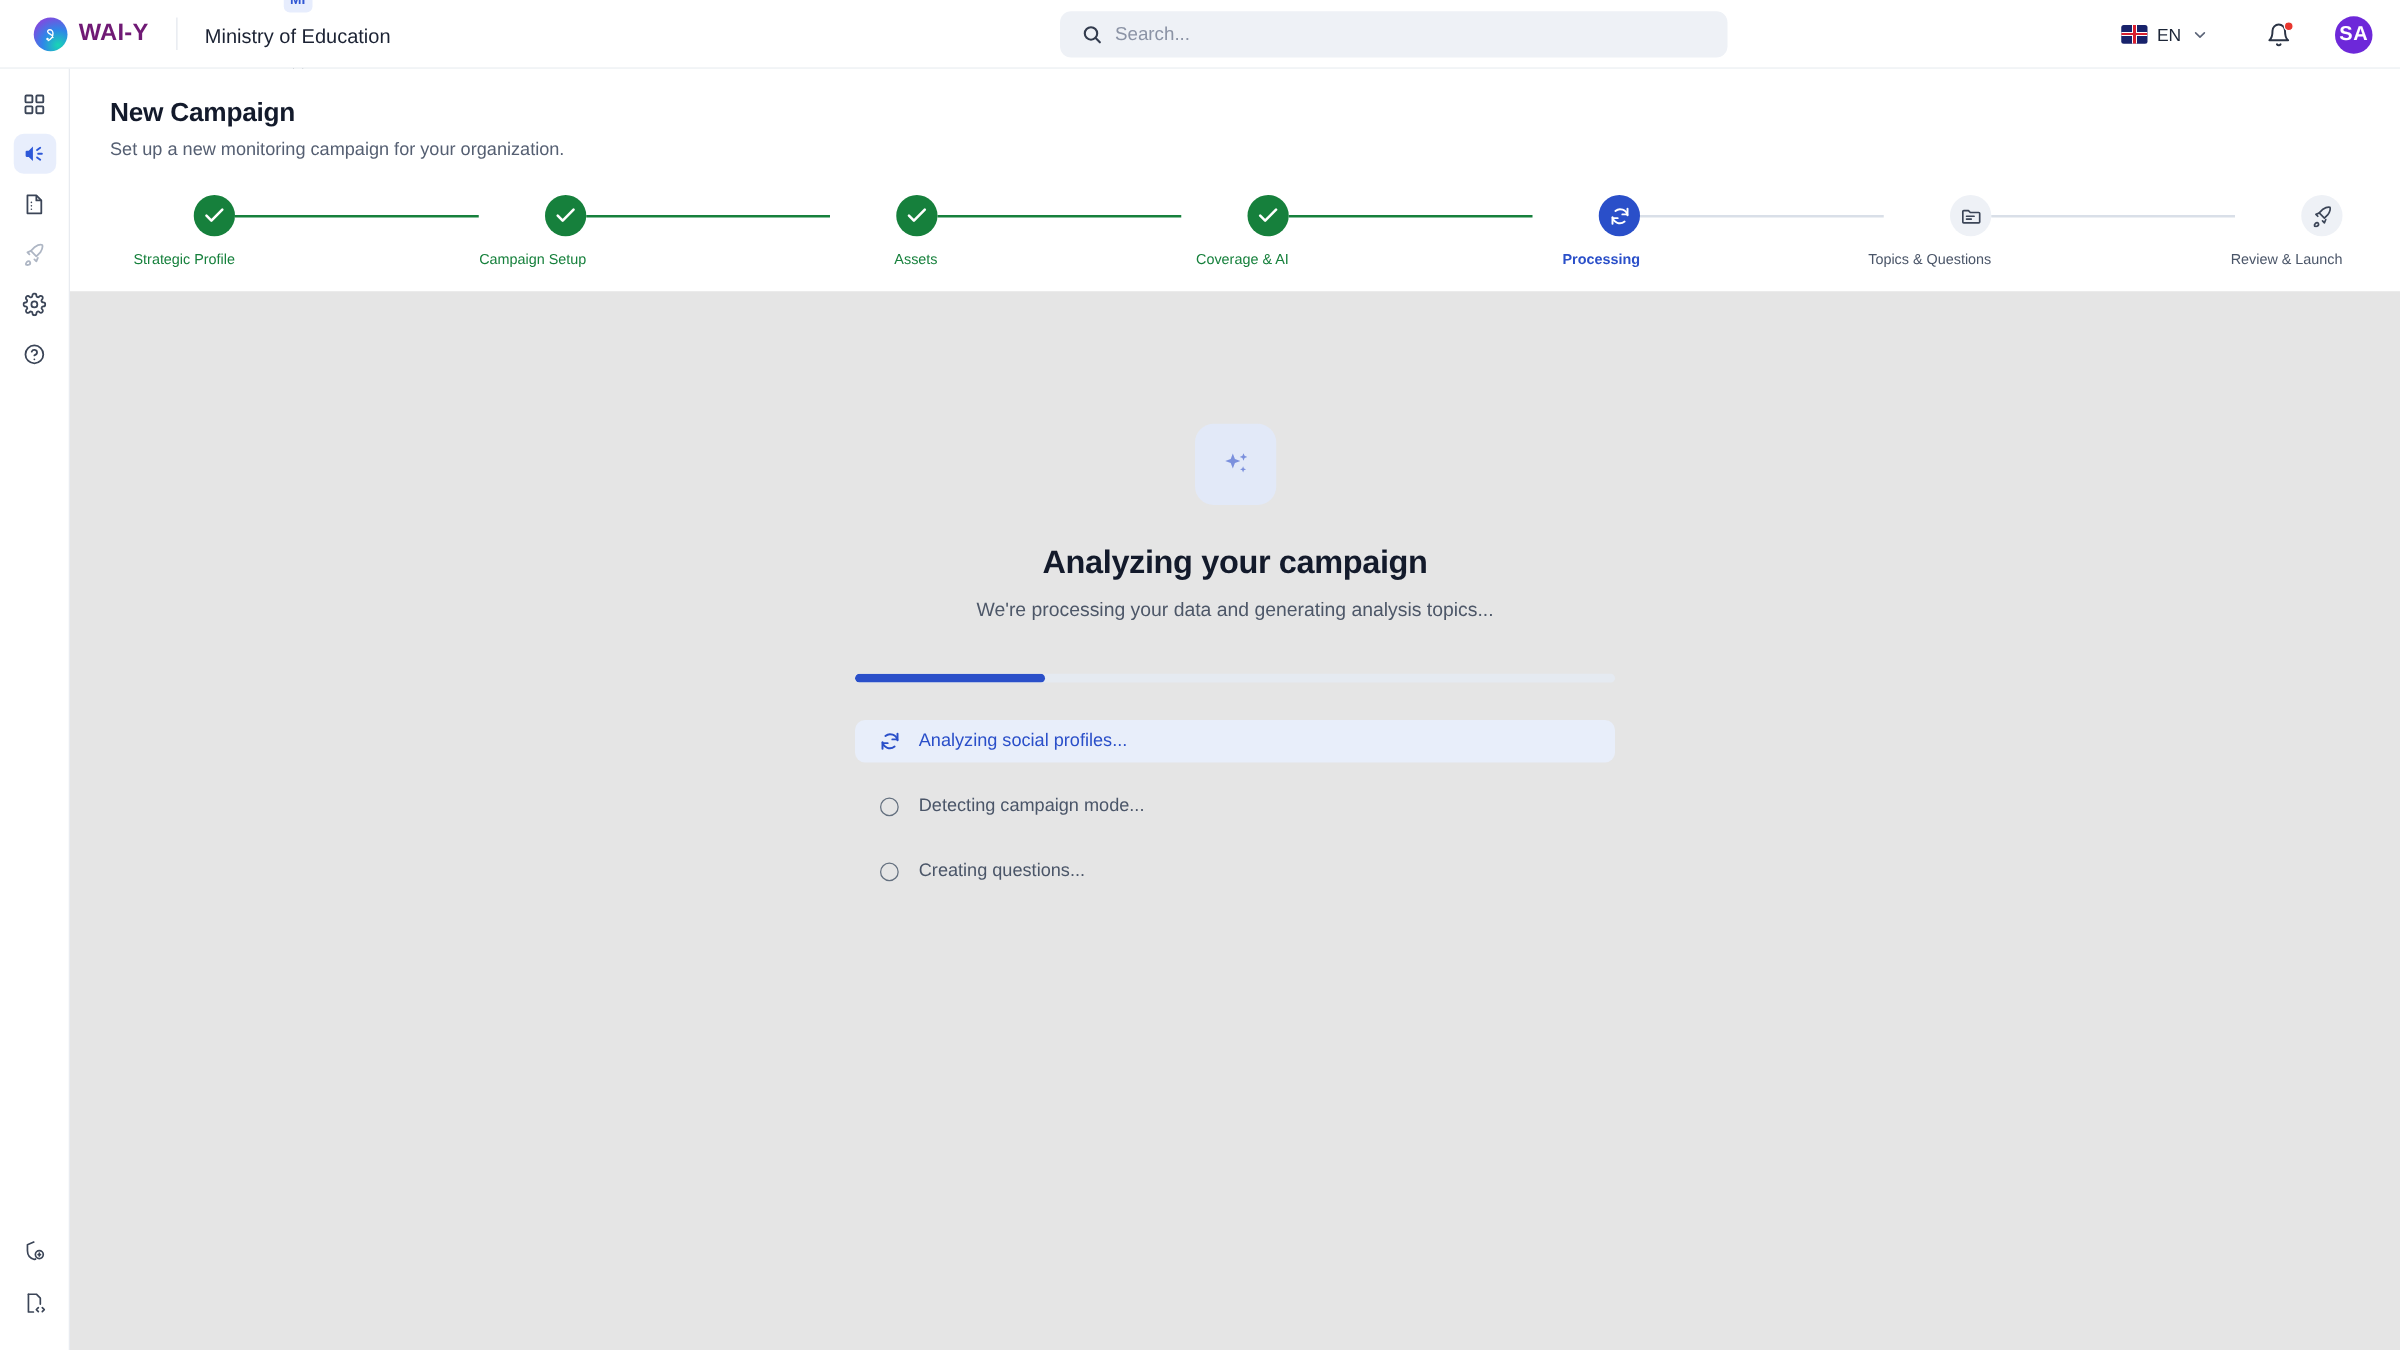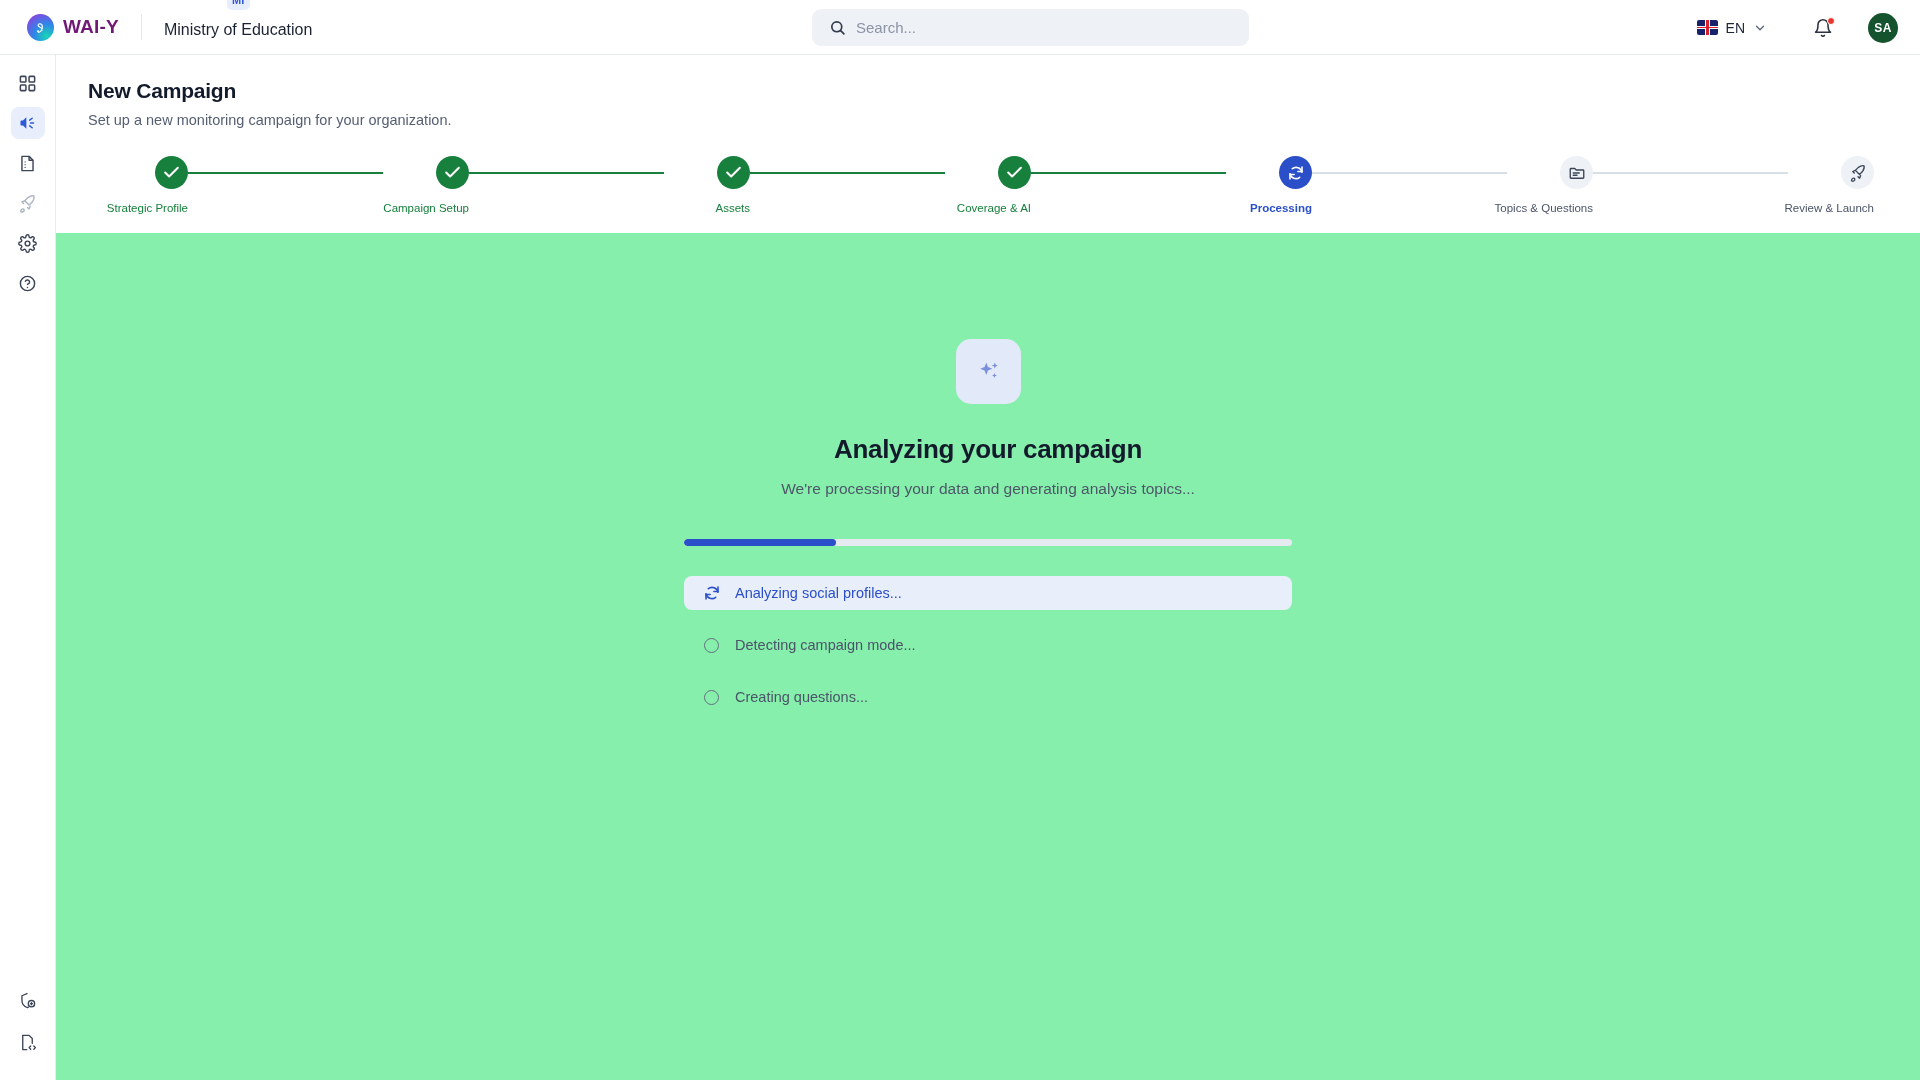--- a/index.html
+++ b/index.html
@@ -34,22 +34,22 @@
   .org-badge {
     width: 23px; height: 21px; border-radius: 5px;
     background: #e7edfd; color: #3258d4;
     font-size: 11px; font-weight: bold;
     display: flex; align-items: center; justify-content: center;
   }
   .org-name { font-size: 16px; color: #1b2233; }
   .chev { color: #5b6478; display: flex; align-items: center; }
 
   .searchwrap {
-    position: absolute; left: 812px; top: 9px;
-    width: 437px; height: 37px;
+    position: absolute; left: 848px; top: 9px;
+    width: 534px; height: 37px;
   }
   .search {
     width: 100%; height: 100%;
     background: #eef1f6; border: none; border-radius: 9px;
     padding-left: 44px; font-size: 15px; color: #333a4a;
     font-family: "Liberation Sans", sans-serif;
   }
   .search::placeholder { color: #8b93a5; }
   .search-icon {
     position: absolute; left: 17px; top: 10px;
@@ -79,22 +79,22 @@
   }
   .lang-label { font-size: 14px; color: #1d2638; }
   .bell { position: relative; cursor: pointer; margin-right: 23px; color: #2b3445; display: flex; }
   .bell-dot {
     position: absolute; right: -2px; top: -1px;
     width: 8px; height: 8px; border-radius: 50%;
     background: #e8362e; border: 1.5px solid #fff;
   }
   .avatar {
     width: 30px; height: 30px; border-radius: 50%;
-    background: #14532d; color: #fff;
-    font-size: 12px; font-weight: bold; letter-spacing: .4px;
+    background: #6d28d9; color: #fff;
+    font-size: 16px; font-weight: bold; letter-spacing: .4px;
     display: flex; align-items: center; justify-content: center;
     cursor: pointer;
   }
 
   
   .rail {
     position: absolute; left: 0; top: 55px;
     width: 56px; height: 1025px;
     background: #ffffff; border-right: 1px solid #e8ebf0;
     display: flex; flex-direction: column; align-items: center;
@@ -134,21 +134,21 @@
   .step-label.done { color: #16803c; }
   .step-label.current { color: #2a4fc9; font-weight: bold; }
   .step-label.todo { color: #4a5568; }
   .connector { height: 1.5px; margin-top: 16px; flex: 1 1 auto; min-width: 10px; }
   .connector.done { background: #16803c; }
   .connector.todo { background: #d9dfe8; }
 
   
   .panel {
     position: absolute; left: 0; top: 178px;
-    width: 1864px; height: 847px; background: #86efac;
+    width: 1864px; height: 847px; background: #e5e5e5;
     display: flex; flex-direction: column; align-items: center;
   }
   .ai-tile {
     margin-top: 106px;
     width: 65px; height: 65px; border-radius: 15px;
     background: #e2e9f8; color: #7b90dd;
     display: flex; align-items: center; justify-content: center;
   }
   .proc-title { margin-top: 30px; font-size: 26px; font-weight: bold; color: #131a2b; letter-spacing: -.3px; }
   .proc-sub { margin-top: 15px; font-size: 15.5px; color: #4d5768; }

